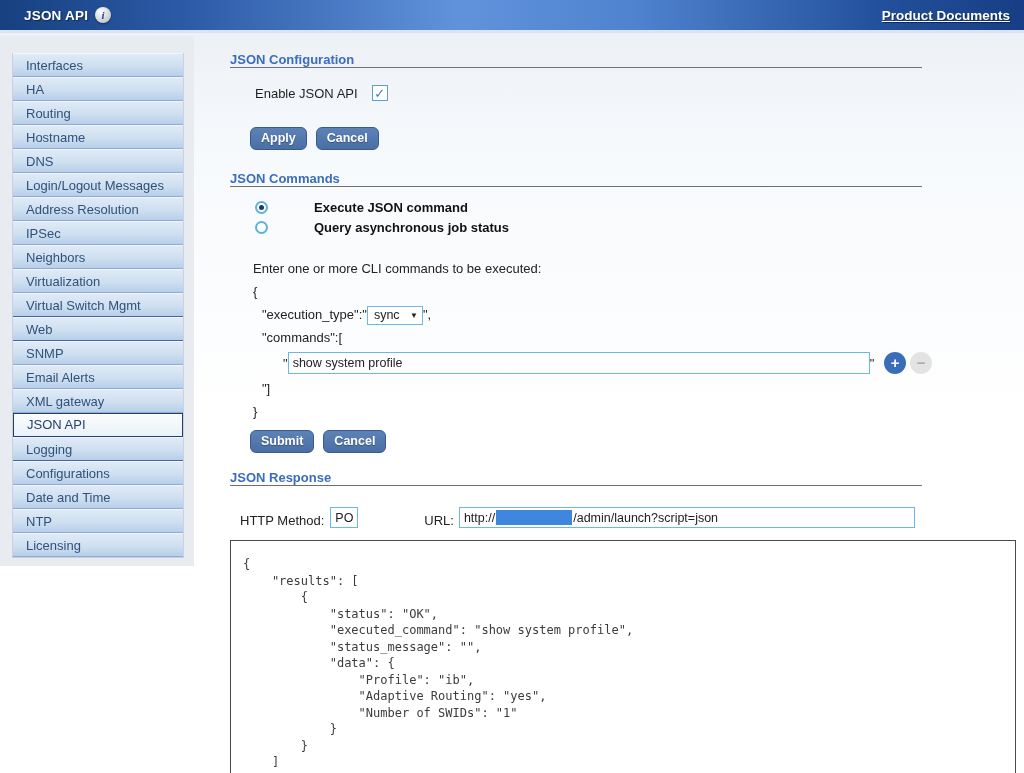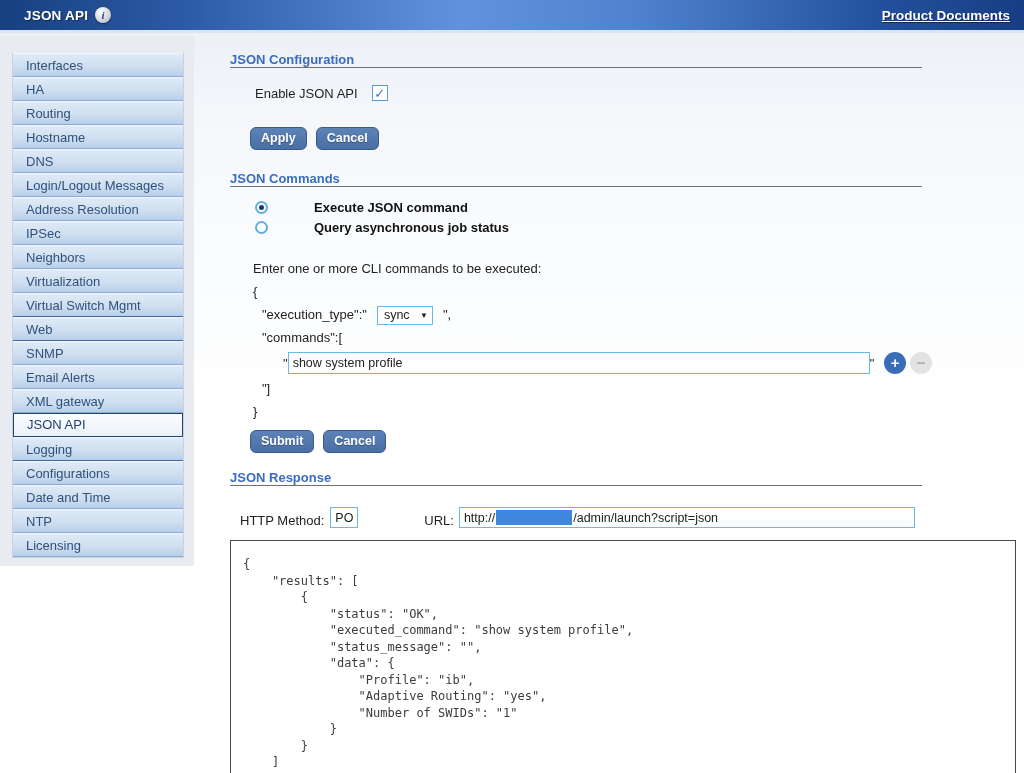--- a/index.html
+++ b/index.html
@@ -88,21 +88,21 @@
   .radio-label{ font-weight:bold; color:#111111; margin-left:46px; }
 
   .instruction{ margin:26px 0 0 23px; color:#222222; }
 
   .editor{ margin-top:4px; }
   .ed-line{ line-height:23px; color:#222222; }
   .ind1{ margin-left:23px; } .ind2{ margin-left:32px; }
   .fake-select{
     display:inline-flex; align-items:center; justify-content:space-between;
     width:56px; height:19px; border:1px solid #6bb7e6; background:#ffffff;
-    padding:0 4px 0 6px; margin:0 10px; cursor:pointer; vertical-align:middle;
+    padding:0 4px 0 6px; margin:0 0; cursor:pointer; vertical-align:middle;
     font-size:12.5px; color:#222;
   }
   .fake-select .arrow{ font-size:8px; color:#222; }
   .cmd-row{ display:flex; align-items:center; margin:3px 0 3px 53px; }
   .cmd-input{
     width:582px; height:22px; border:1px solid #6bb7e6; background:#ffffff;
     font-family:inherit; font-size:12.5px; color:#222; padding:0 4px;
   }
   .circle-btn{
     width:22px; height:22px; border-radius:50%; border:none; cursor:pointer;

